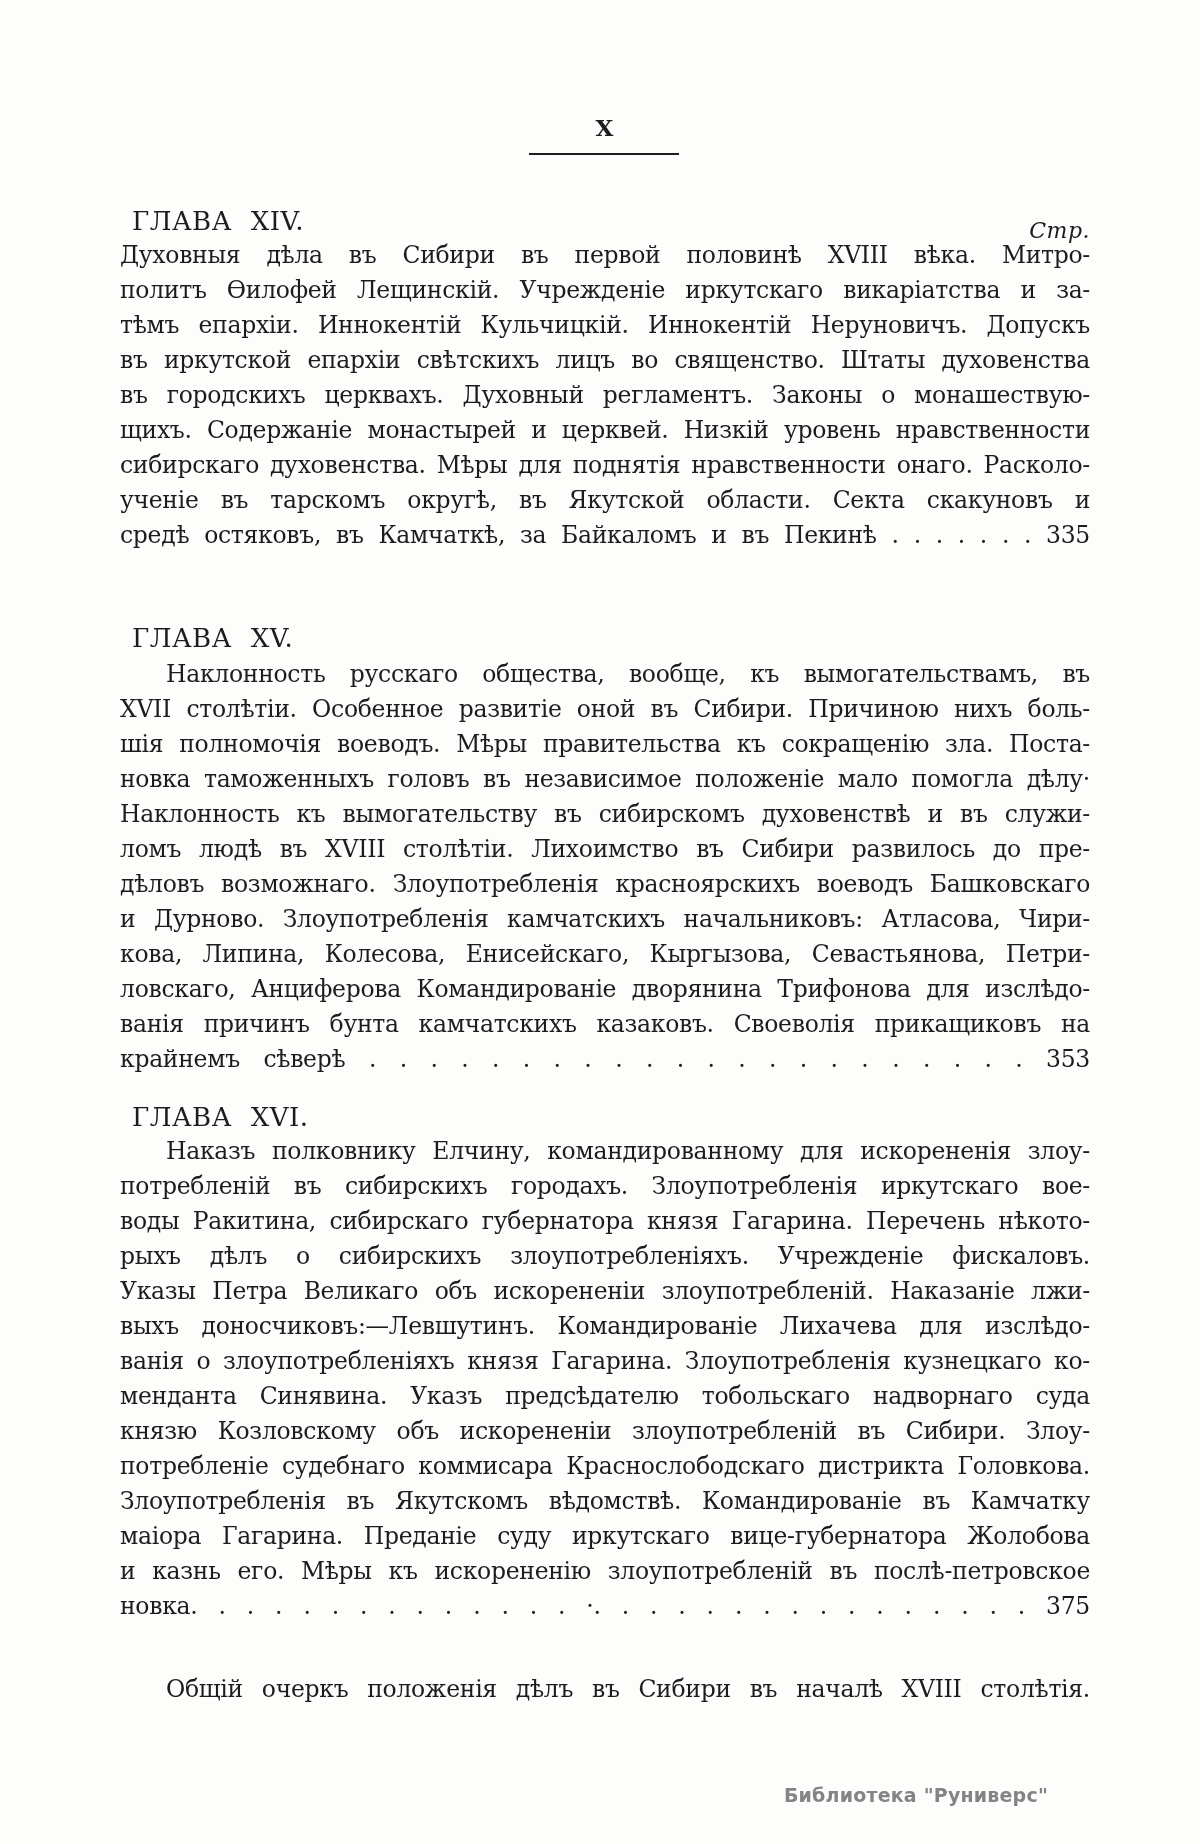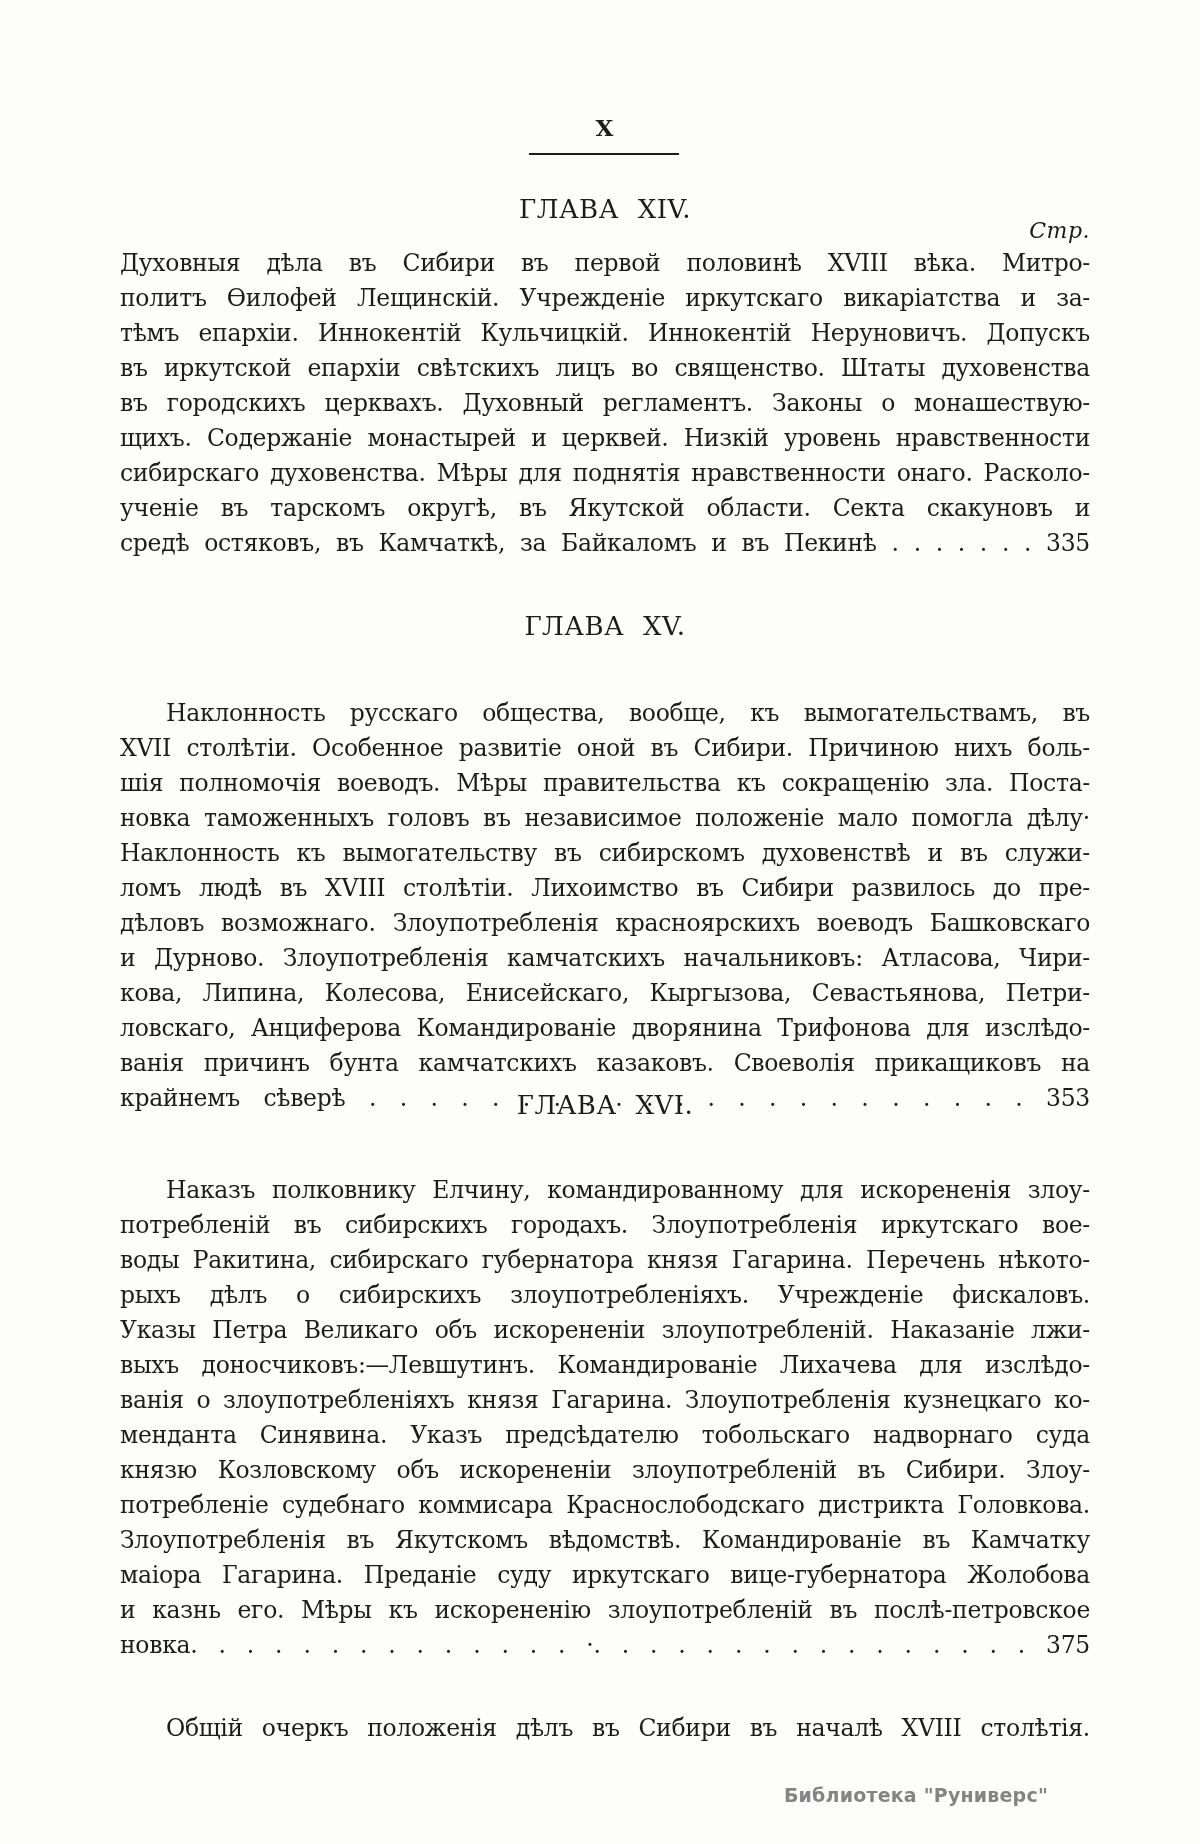--- a/index.html
+++ b/index.html
@@ -14,57 +14,57 @@
   }
   .x-num {
     position:absolute; top:114px; left:120px; width:970px;
     text-align:center; font-size:23px; font-weight:700; letter-spacing:1px;
   }
   .rule {
     position:absolute; top:153px; left:529px; width:150px;
     border-top:2px solid #1e1e1e; height:0;
   }
   .chap-head {
-    position:absolute; left:120px; width:970px; margin:0;
-    text-align:center; font-size:26px; font-weight:400;
+    position:absolute; left:120px; width:970px; margin:12px;
+    font-size:26px; font-weight:400;
     letter-spacing:0.5px; word-spacing:10px;
   }
   .str {
     position:absolute; top:218px; right:110px;
     font-size:22px; font-style:italic; letter-spacing:0.5px;
   }
   .lines {
     position:absolute; left:120px; width:970px;
   }
   .toc-line {
     font-size:23.5px; line-height:35px; height:35px; overflow:hidden;
     letter-spacing:-0.3px;
     text-align:justify; text-align-last:justify;
   }
-  .indent-first .toc-line:first-child { text-indent:46px;margin-top:39px; }
+  .indent-first .toc-line:first-child { text-indent:46px; }
   .dots { white-space:normal; }
   .pnum { }
   .footer {
     position:absolute; top:1784px; right:152px;
     font-family:"DejaVu Sans", sans-serif;
     font-size:19px; font-weight:700; color:#848484; letter-spacing:0.2px;
   }
 </style>
 </head>
 <body>
 
 <div class="page">
 
   <div class="x-num">X</div>
   <div class="rule"></div>
 
   <h2 class="chap-head" style="top:194px">ГЛАВА XIV.</h2>
   <div class="str">Стр.</div>
 
-  <div class="lines" style="top:246px">
+  <div class="lines" style="top:238px">
 
   <div class="toc-line"><span>Духовныя дѣла въ Сибири въ первой половинѣ XVIII вѣка. Митро-</span> <span class="dots"></span> <span class="pnum"></span></div>
       <div class="toc-line"><span>политъ Ѳилофей Лещинскій. Учрежденіе иркутскаго викаріатства и за-</span> <span class="dots"></span> <span class="pnum"></span></div>
       <div class="toc-line"><span>тѣмъ епархіи. Иннокентій Кульчицкій. Иннокентій Неруновичъ. Допускъ</span> <span class="dots"></span> <span class="pnum"></span></div>
       <div class="toc-line"><span>въ иркутской епархіи свѣтскихъ лицъ во священство. Штаты духовенства</span> <span class="dots"></span> <span class="pnum"></span></div>
       <div class="toc-line"><span>въ городскихъ церквахъ. Духовный регламентъ. Законы о монашествую-</span> <span class="dots"></span> <span class="pnum"></span></div>
       <div class="toc-line"><span>щихъ. Содержаніе монастырей и церквей. Низкій уровень нравственности</span> <span class="dots"></span> <span class="pnum"></span></div>
       <div class="toc-line"><span>сибирскаго духовенства. Мѣры для поднятія нравственности онаго. Расколо-</span> <span class="dots"></span> <span class="pnum"></span></div>
       <div class="toc-line"><span>ученіе въ тарскомъ округѣ, въ Якутской области. Секта скакуновъ и</span> <span class="dots"></span> <span class="pnum"></span></div>
       <div class="toc-line"><span>средѣ остяковъ, въ Камчаткѣ, за Байкаломъ и въ Пекинѣ</span> <span class="dots">. . . . . . .</span> <span class="pnum">335</span></div>

